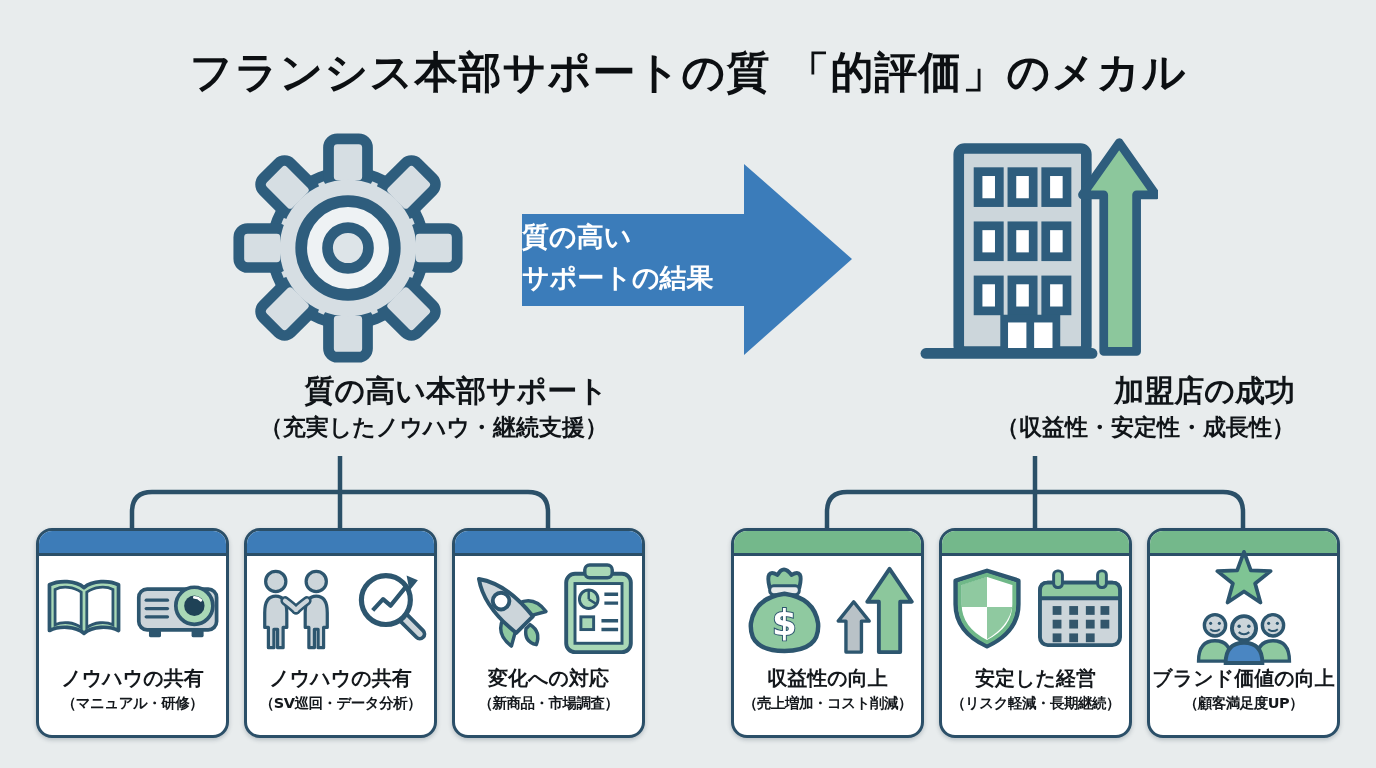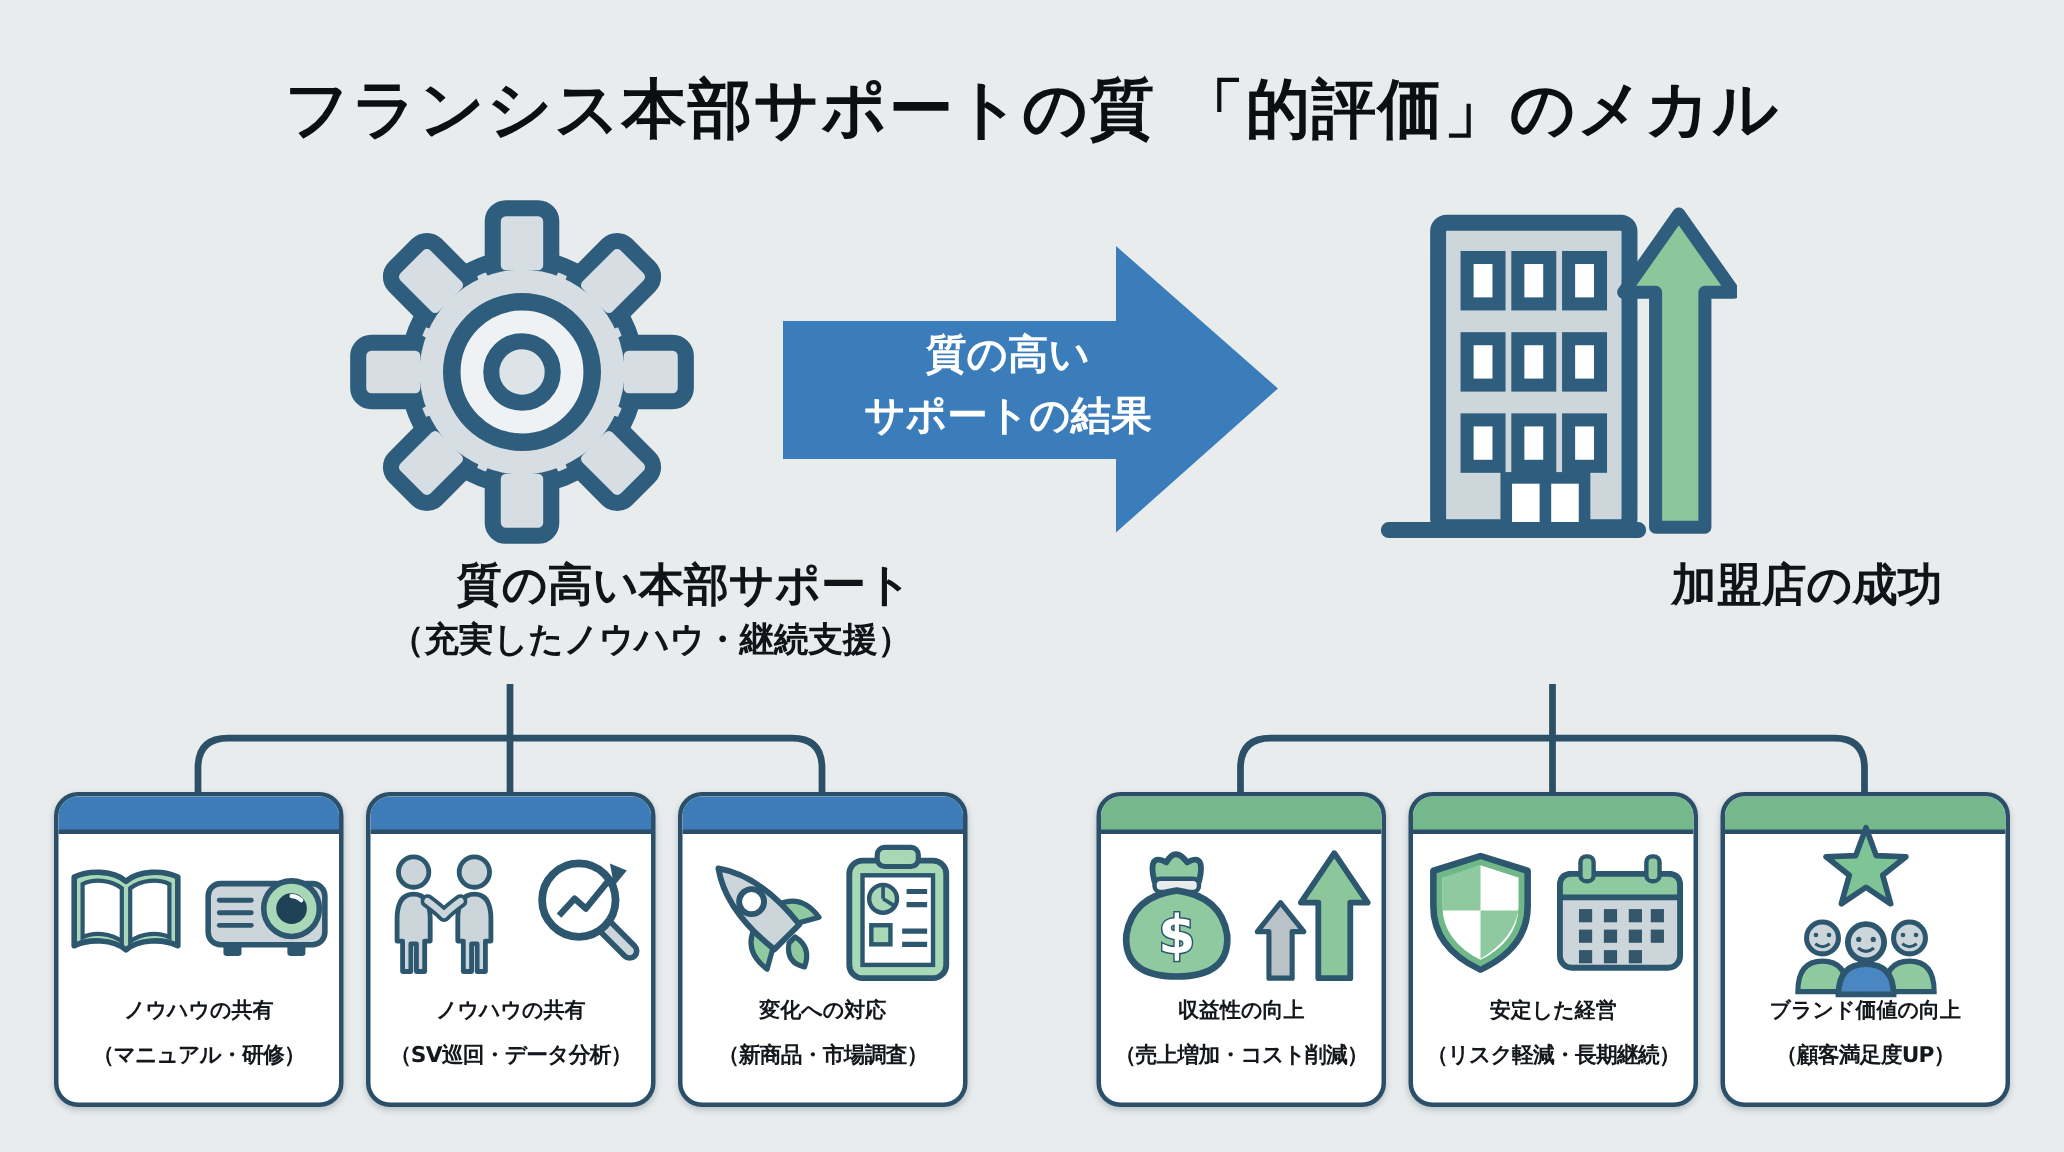--- a/index.html
+++ b/index.html
@@ -20,21 +20,21 @@
 
   .icon-block{position:absolute;}
 
   .node-label{position:absolute;width:520px;text-align:right;color:#101418;}
   .node-label .nl-title{font-size:30px;font-weight:800;line-height:1.15;}
   .node-label .nl-sub{font-size:23px;font-weight:800;line-height:1.25;margin-top:4px;}
 
   .arrow-wrap{position:absolute;left:512px;top:158px;width:348px;height:205px;}
   .arrow-text{
     position:absolute;left:10px;top:58px;width:300px;
-    text-align:center;color:#ffffff;
+    text-align:left;color:#ffffff;
     font-size:27px;font-weight:800;line-height:41px;
   }
 
   .connector-layer{position:absolute;left:0;top:0;width:1376px;height:768px;pointer-events:none;}
 
   .card{
     position:absolute;top:528px;width:193px;height:210px;
     background:#ffffff;
     border:3px solid #2b4f68;border-radius:16px;
     box-shadow:0 2px 4px rgba(40,60,75,.25);
@@ -43,21 +43,21 @@
   .card-header{height:22px;width:100%;border-bottom:3px solid #2b4f68;}
   .card-header.blue{background:#3d7cb8;}
   .card-header.green{background:#74b88b;}
   .card-icons{
     position:absolute;left:0;top:24px;width:100%;height:108px;
     display:flex;align-items:center;justify-content:center;gap:10px;
   }
   .card-icons.stacked{flex-direction:column;gap:0;top:18px;height:116px;}
   .card-title{
     position:absolute;top:134px;left:0;width:100%;text-align:center;
-    font-size:14px;font-weight:800;color:#14181c;
+    font-size:20px;font-weight:800;color:#14181c;
   }
   .card-subtitle{
     position:absolute;top:163px;left:0;width:100%;text-align:center;
     font-size:14.5px;font-weight:800;color:#14181c;letter-spacing:-0.5px;
   }
 </style>
 </head>
 <body>
 
 <div class="stage">
@@ -122,20 +122,21 @@
     <polygon points="208,10 246,64 226,64 226,226 192,226 192,64 170,64" fill="#8cc79c" stroke="#2e5d7d" stroke-width="9" stroke-linejoin="round"></polygon>
   </svg>
 
   <div class="node-label" style="left:88px;top:374px">
     <div class="nl-title">質の高い本部サポート</div>
     <div class="nl-sub">（充実したノウハウ・継続支援）</div>
   </div>
 
   <div class="node-label" style="left:775px;top:374px">
     <div class="nl-title">加盟店の成功</div>
+    <div class="nl-sub">（収益性・安定性・成長性）</div>
   </div>
 
   <div class="card" style="left:36px">
     <div class="card-header blue"></div>
     <div class="card-icons">
       <svg width="84" height="70" viewBox="0 0 90 70">
         <path d="M45 12 C36 4 18 4 8 9 L8 58 C18 53 36 53 45 61 C54 53 72 53 82 58 L82 9 C72 4 54 4 45 12 Z" fill="#a9d8b6" stroke="#2d566f" stroke-width="4" stroke-linejoin="round"></path>
         <path d="M42 17 C34 11 22 10 14 14 L14 52 C22 48 34 49 42 55 Z" fill="#ffffff" stroke="#2d566f" stroke-width="3"></path>
         <path d="M48 17 C56 11 68 10 76 14 L76 52 C68 48 56 49 48 55 Z" fill="#ffffff" stroke="#2d566f" stroke-width="3"></path>
       </svg>

